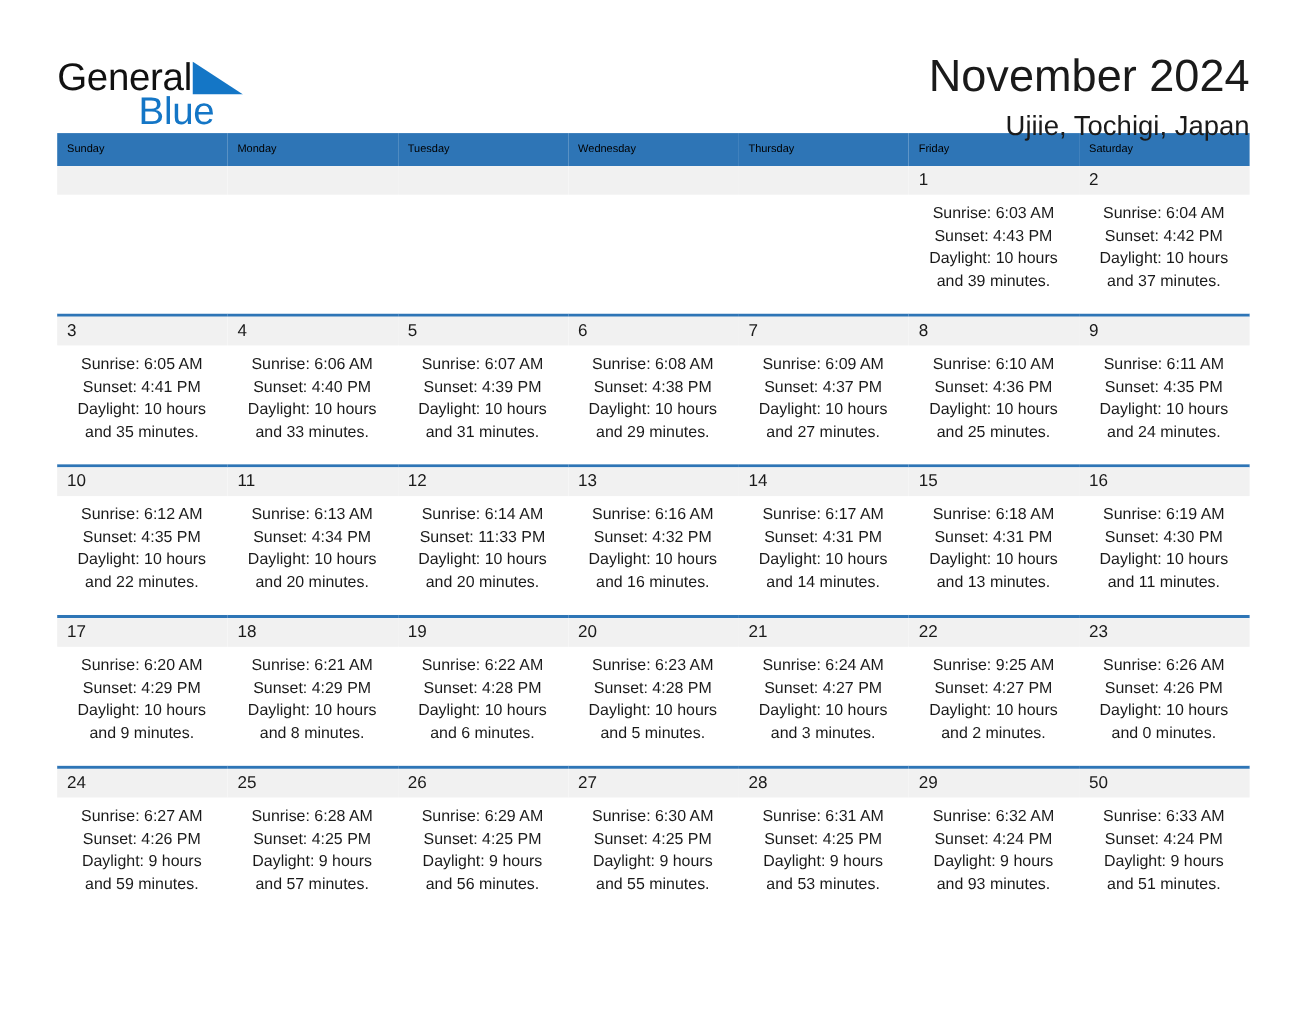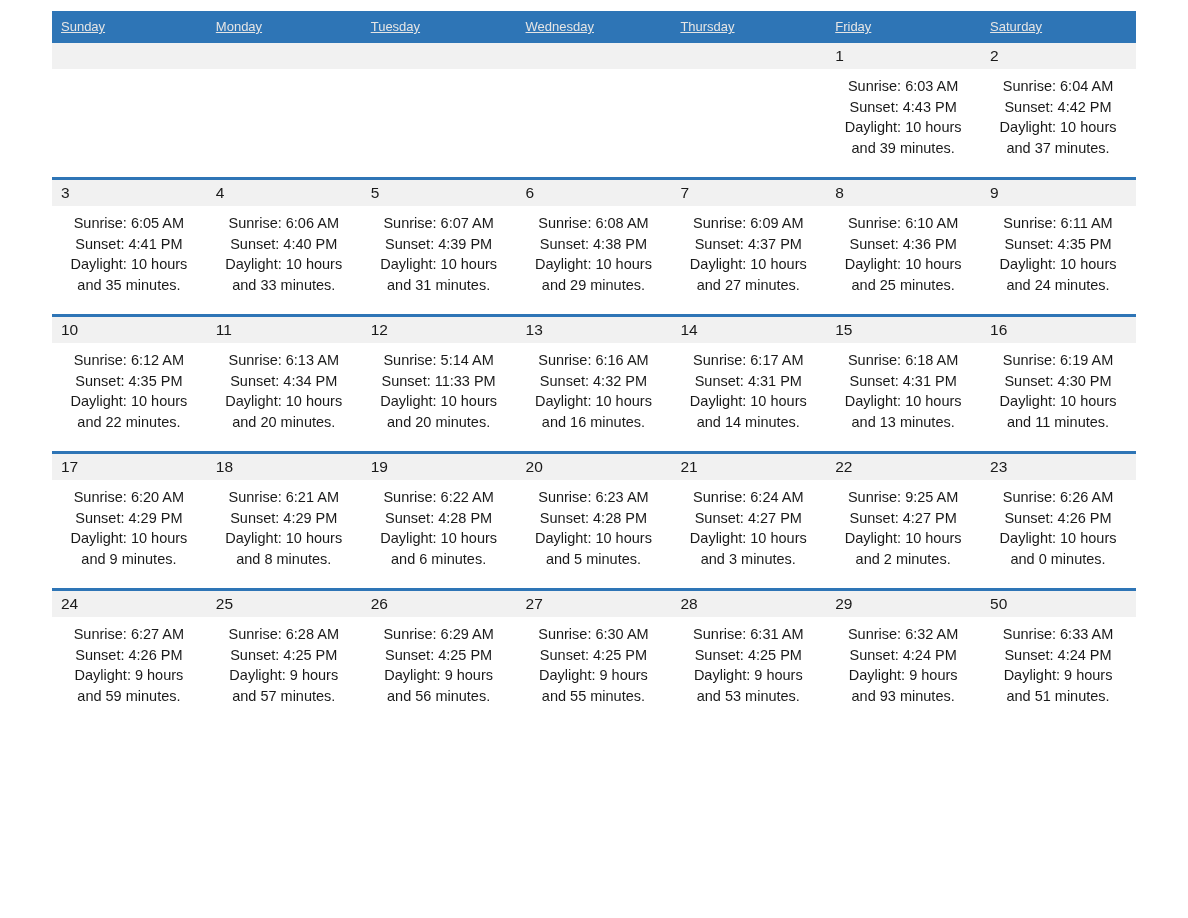--- a/index.html
+++ b/index.html
@@ -85,28 +85,27 @@
   
   .calendar {
     margin: 11px 52px 0 52px;
     width: 1084px;
     border-collapse: collapse;
     table-layout: fixed;
   }
 
   .calendar th {
     background: #2e75b6;
-    color: #e5e5e5;
-    font-size: 13px;
+    color: #000000;
+    font-size: 10px;
     font-weight: normal;
     text-align: left;
     padding: 8px 0 9px 9px;
     border: none;
     height: 30px;
-    text-decoration: underline;
   }
 
   .calendar td {
     vertical-align: top;
     padding: 0;
     border: none;
     width: 154.85px;
   }
 
   .week-row > td {
@@ -139,20 +138,40 @@
     color: #1a1a1a;
     text-align: center;
   }
   .daybody div { white-space: normal; }
 </style>
 </head>
 <body>
 
 <div class="page">
 
+  <div class="header">
+
+    <div class="brand">
+      <div class="brand-row1">
+        <span class="brand-general">General</span>
+        <svg class="brand-triangle" viewBox="0 0 46 30">
+          <polygon points="0,0 46,30 0,30" fill="#1476c6"></polygon>
+        </svg>
+      </div>
+      <div class="brand-row2">
+        <span class="brand-blue">Blue</span>
+      </div>
+    </div>
+
+    <div class="titles">
+      <div class="cal-title">November 2024</div>
+      <div class="cal-subtitle">Ujiie, Tochigi, Japan</div>
+    </div>
+
+  </div>
 
   <table class="calendar">
     <thead>
       <tr>
         <th>Sunday</th>
         <th>Monday</th>
         <th>Tuesday</th>
         <th>Wednesday</th>
         <th>Thursday</th>
         <th>Friday</th>
@@ -313,21 +332,21 @@
                 <div>Sunset: 4:34 PM</div>
                 <div>Daylight: 10 hours</div>
                 <div>and 20 minutes.</div>
               </div>
             </div>
           </td>
           <td>
             <div class="daycell">
               <div class="daynum-band">12</div>
               <div class="daybody">
-                <div>Sunrise: 5:14 AM</div>
+                <div>Sunrise: 6:14 AM</div>
                 <div>Sunset: 11:33 PM</div>
                 <div>Daylight: 10 hours</div>
                 <div>and 20 minutes.</div>
               </div>
             </div>
           </td>
           <td>
             <div class="daycell">
               <div class="daynum-band">13</div>
               <div class="daybody">

